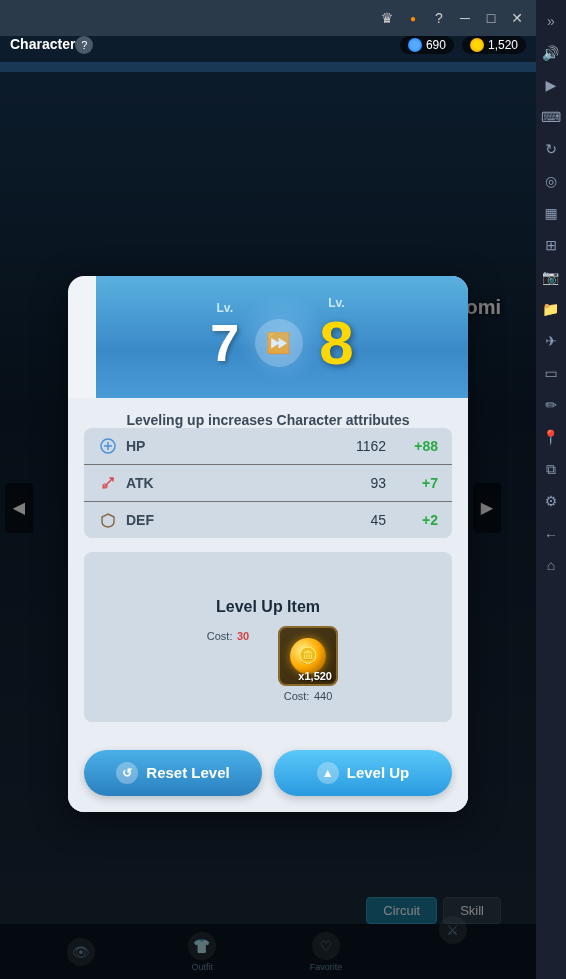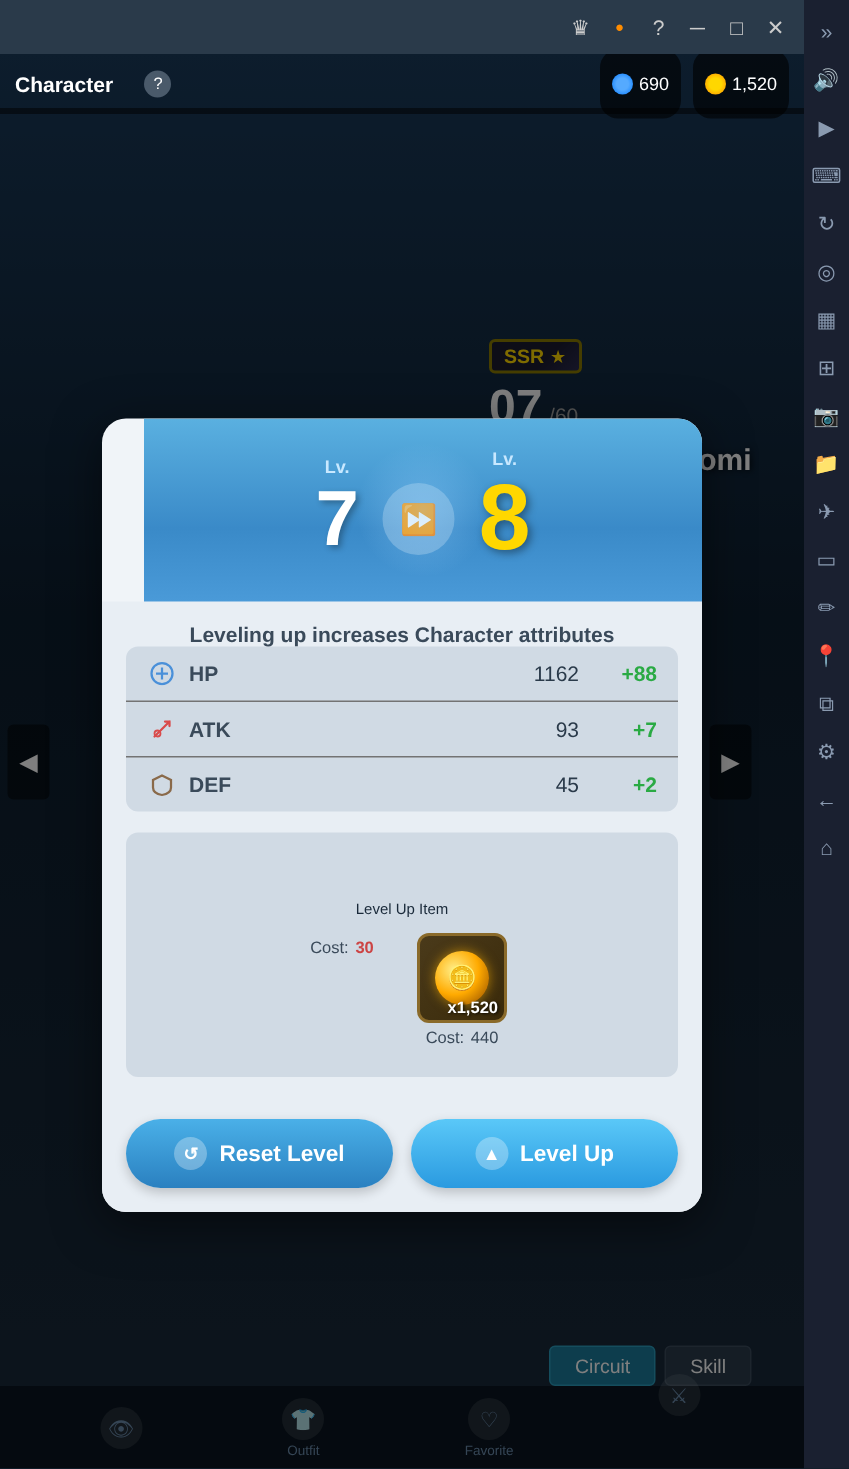--- a/index.html
+++ b/index.html
@@ -50,26 +50,26 @@
       background: linear-gradient(180deg, #1a3a5a 0%, #0d1e2e 40%, #1a2a3a 100%);
       overflow: hidden;
     }
 
     
     .char-panel-top {
       position: absolute;
       top: 0;
       left: 0;
       right: 0;
-      height: 40px;
+      height: 26px;
       background: rgba(0,0,0,0.5);
       display: flex;
-      align-items: center;
+      align-items: flex-start;
       padding: 0 10px;
-      gap: 21px;
+      gap: 0;
     }
 
     .char-label {
       color: #fff;
       font-size: 14px;
       font-weight: bold;
     }
 
     .question-badge {
       width: 18px;
@@ -86,21 +86,21 @@
     .currency-group {
       margin-left: auto;
       display: flex;
       gap: 8px;
       align-items: center;
     }
 
     .currency-badge {
       background: rgba(0,0,0,0.6);
       border-radius: 12px;
-      padding: 16px 8px;
+      padding: 2px 8px;
       color: #fff;
       font-size: 12px;
       display: flex;
       align-items: center;
       gap: 4px;
     }
 
     .currency-icon-blue {
       width: 14px;
       height: 14px;
@@ -440,22 +440,22 @@
     
     .level-item-section {
       background: #d0dae4;
       border-radius: 8px;
       padding: 10px 14px;
     }
 
     .level-item-title {
       text-align: center;
       color: #1a2a3a;
-      font-size: 10px;
-      font-weight: normal;
+      font-size: 16px;
+      font-weight: bold;
       margin-bottom: 10px;
       margin-top: 36px;
     }
 
     .items-row {
       display: flex;
       gap: 12px;
       justify-content: center;
       margin-bottom: 8px;
     }
@@ -634,30 +634,20 @@
         <div class="currency-icon-blue"></div>
         <span>690</span>
       </div>
       <div class="currency-badge">
         <div class="currency-icon-gold"></div>
         <span>1,520</span>
       </div>
     </div>
   </div>
 
-  <div class="ssr-area">
-    <div class="ssr-badge">
-      <span class="ssr-text">SSR</span>
-      <span class="ssr-star">★</span>
-    </div>
-    <div>
-      <span class="level-display">07</span>
-      <span class="level-max">/60</span>
-    </div>
-  </div>
 
   <div class="char-name">Haomi</div>
 
   <div class="nav-arrow-left">◀</div>
   <div class="nav-arrow-right">▶</div>
 
   <div class="bottom-tabs">
     <button class="tab-btn active">Circuit</button>
     <button class="tab-btn">Skill</button>
   </div>

